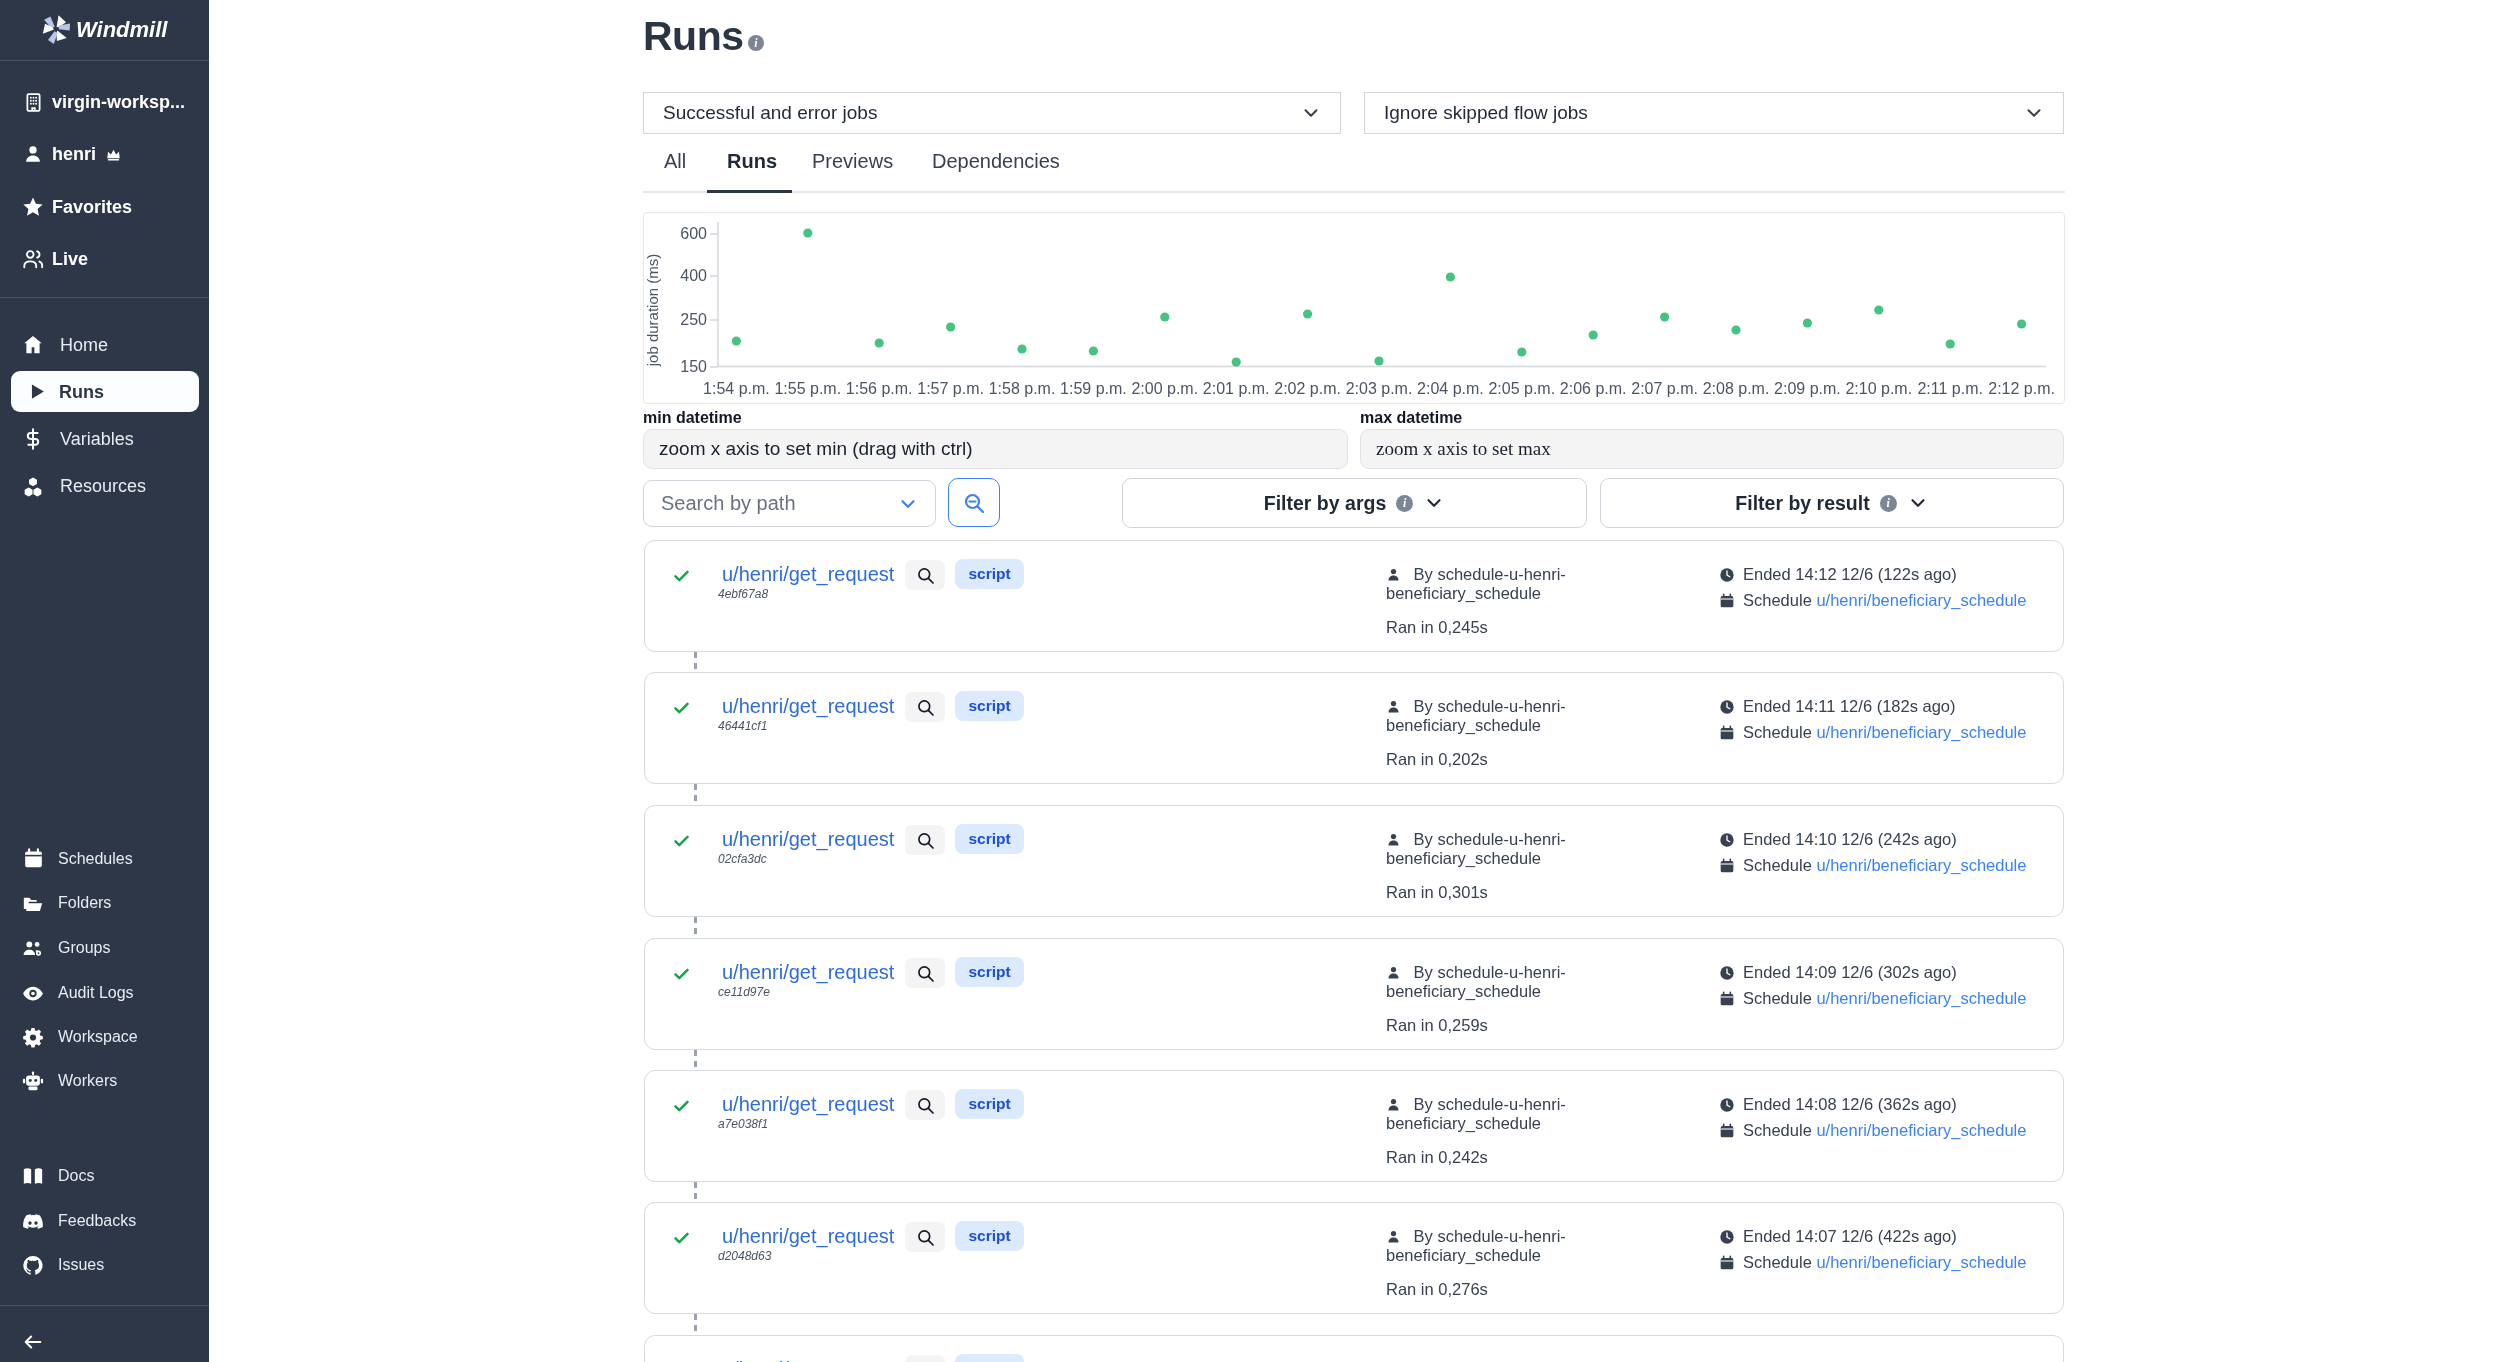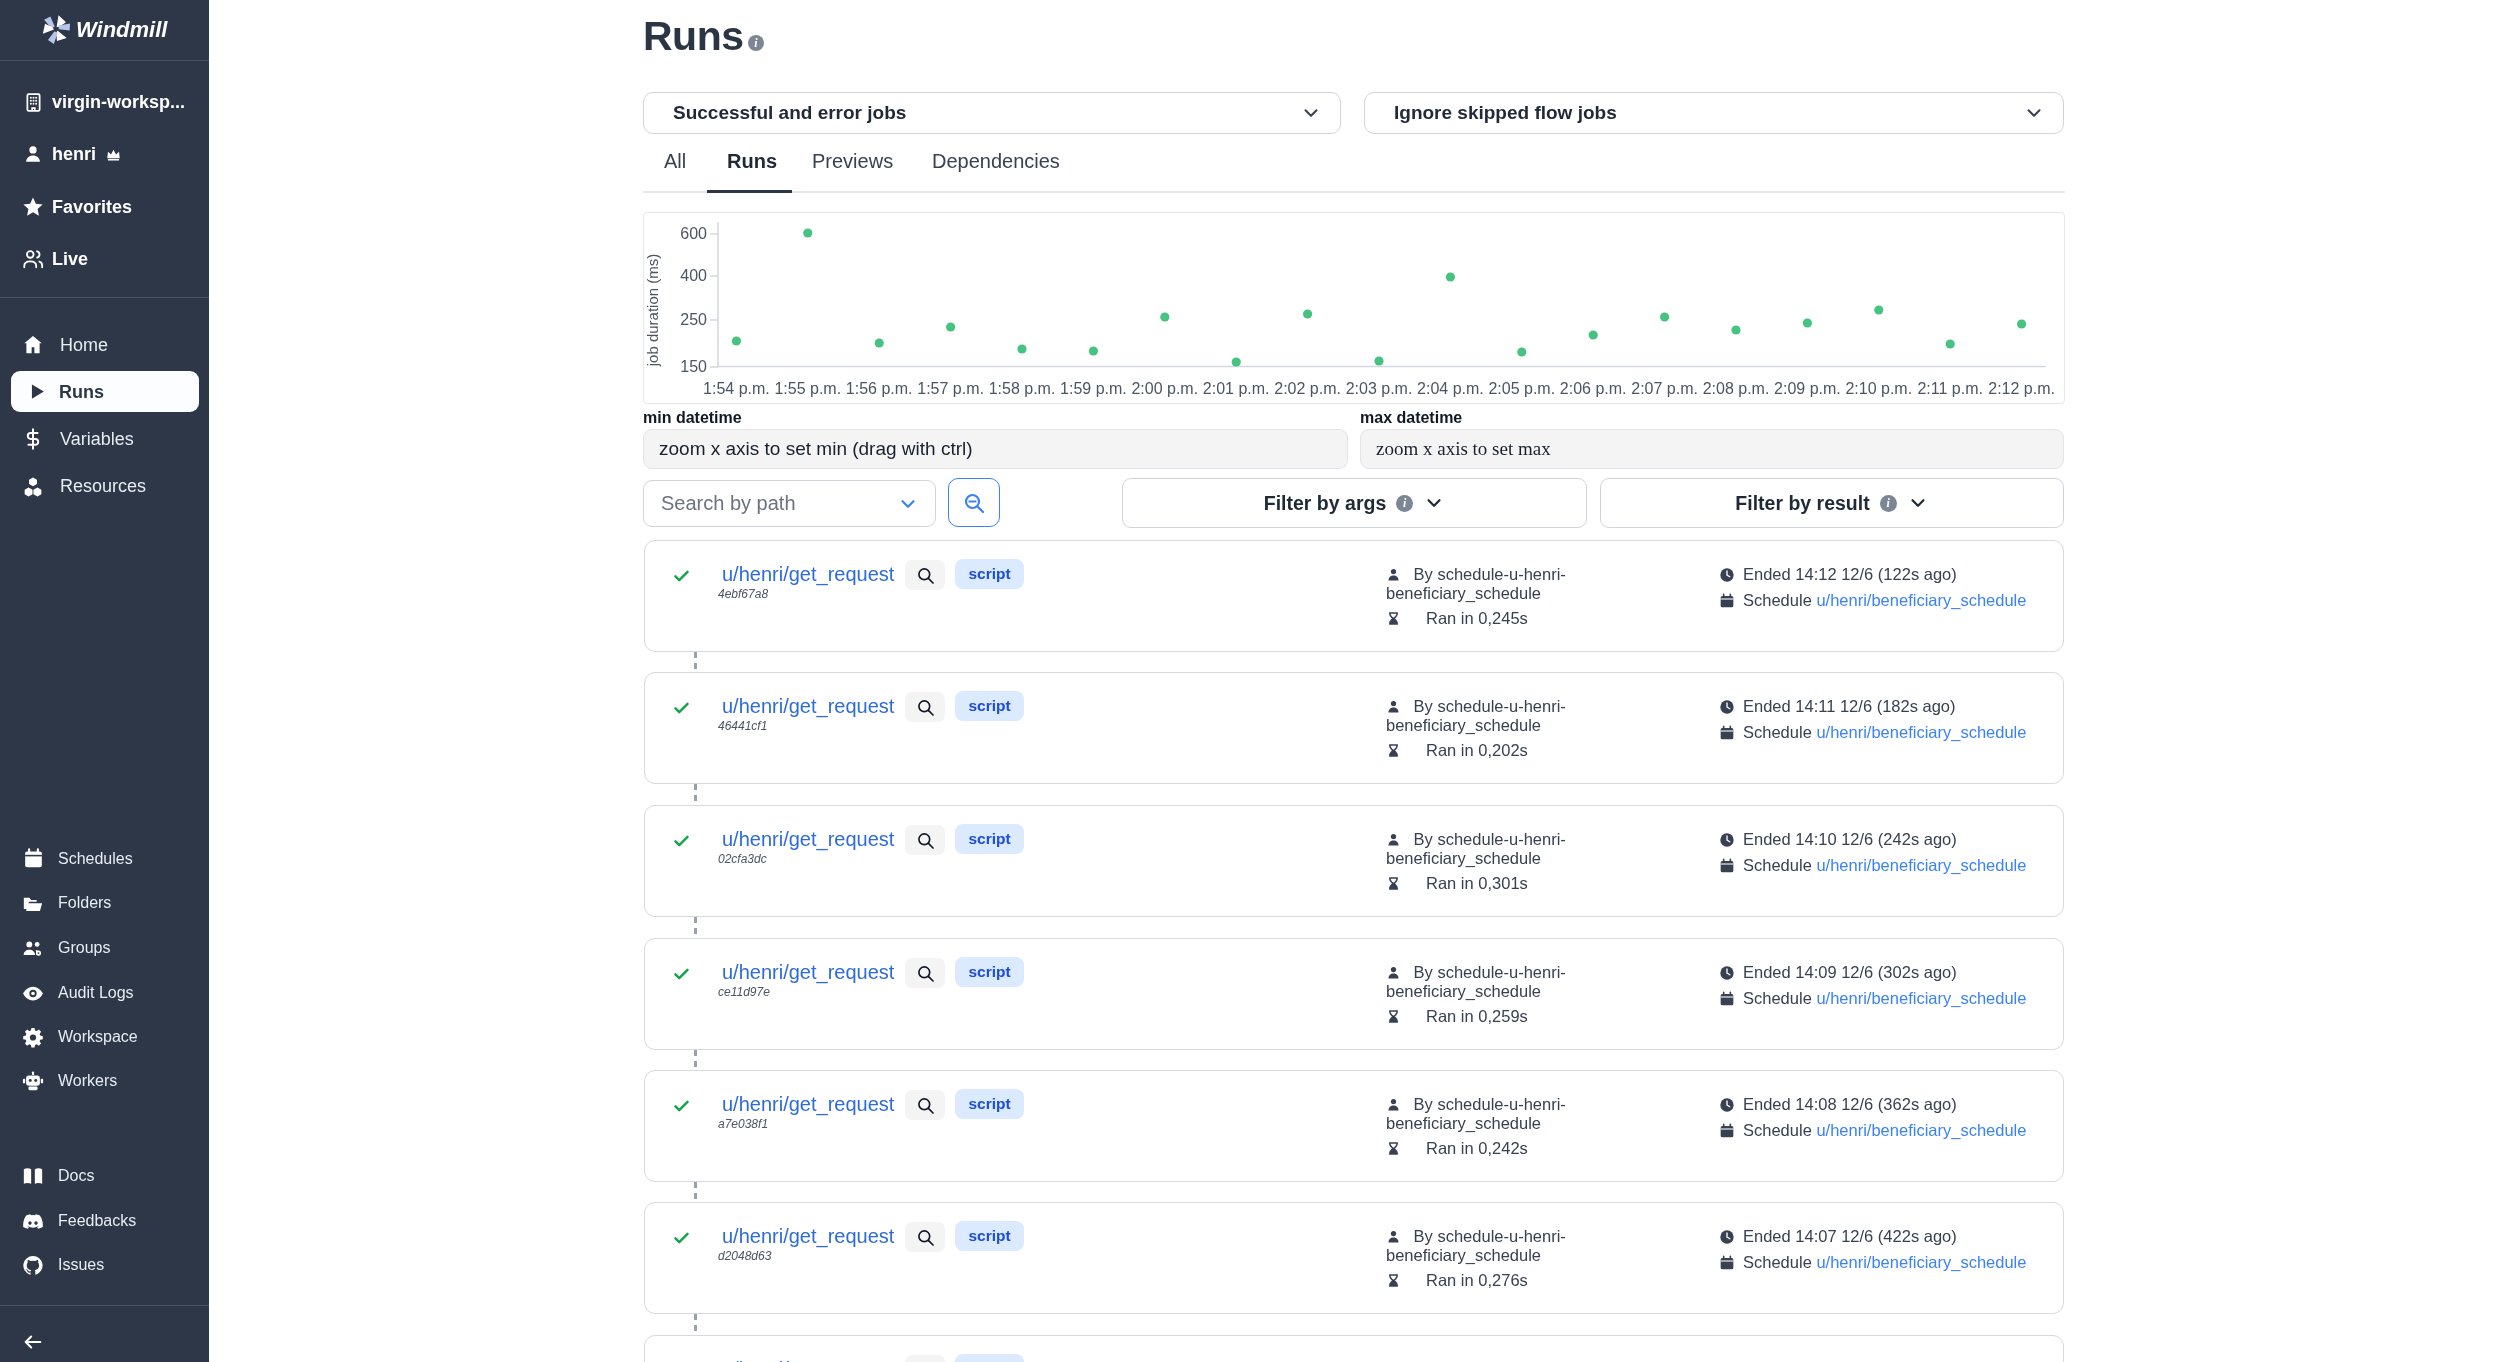--- a/index.html
+++ b/index.html
@@ -7,22 +7,22 @@
 
 #side { position:absolute; left:0; top:0; width:209px; height:1362px; background:#2d3748; }
 .sico { position:absolute; left:22px; width:22px; display:flex; justify-content:center; align-items:center; }
 .slab1 { position:absolute; left:52px; font-weight:bold; font-size:18px; color:#fff; }
 .slab2 { position:absolute; left:60px; font-size:18px; color:#e7ecf2; }
 .slab3 { position:absolute; left:58px; font-size:16px; color:#e7ecf2; }
 .sdiv { position:absolute; left:0; width:209px; height:1px; background:rgba(255,255,255,.15); }
 #pill { position:absolute; left:11px; top:371px; width:188px; height:41px; background:#fcfdfe; border-radius:9px; }
 
 #title { position:absolute; left:643px; top:13px; font-size:41px; font-weight:bold; color:#2b3544; letter-spacing:-0.5px; }
-.selbox { position:absolute; top:92px; height:42px; border:1.5px solid #d1d5db; border-radius:10px;
-  display:flex; align-items:center; font-size:19px; color:#1f2937; padding-left:29px; background:#fff;font-weight:bold; }
+.selbox { position:absolute; top:92px; height:42px; border:1.5px solid #d1d5db; border-radius:0;
+  display:flex; align-items:center; font-size:19px; color:#1f2937; padding-left:19px; background:#fff; }
 .tabt { position:absolute; top:150px; font-size:20px; color:#374151; }
 #tabline { position:absolute; left:643px; top:191px; width:1422px; height:1.5px; background:#e5e7eb; }
 #tabactive { position:absolute; left:707px; top:190px; width:85px; height:3px; background:#2b3544; }
 #chartbox { position:absolute; left:643px; top:212px; width:1422px; height:192px; border:1px solid #e5e7eb; border-radius:4px; }
 .xt { font-size:16px; fill:#4b5563; font-family:"Liberation Sans", sans-serif; }
 .dtlab { position:absolute; top:409px; font-size:16px; font-weight:bold; color:#111827; }
 .dtin { position:absolute; top:429px; height:40px; background:#f4f4f5; border:1px solid #e4e4e7; border-radius:9px;
   display:flex; align-items:center; padding-left:15px; font-size:19px; color:#18212f; }
 #searchbox { position:absolute; left:643px; top:480px; width:293px; height:47px; border:1.5px solid #d1d5db; border-radius:9px;
   display:flex; align-items:center; padding-left:17px; font-size:20px; color:#6b7280; }
@@ -38,21 +38,21 @@
 .chk { position:absolute; left:673px; top:27px; }
 .card .chk { left:29px; }
 .clink { position:absolute; left:77px; top:22px; font-size:20px; color:#2e6bdb; }
 .chip { position:absolute; left:260px; top:19px; width:40px; height:30px; background:#f4f4f5; border-radius:7px;
   display:flex; align-items:center; justify-content:center; }
 .badge { position:absolute; left:310px; top:18px; width:69px; height:30px; background:#dbeafe; border-radius:8px;
   display:flex; align-items:center; justify-content:center; font-size:15.5px; font-weight:bold; color:#1d4ed8; }
 .hash { position:absolute; left:73px; top:46px; font-size:12px; font-style:italic; color:#4b5563; }
 .mcol { position:absolute; left:741px; top:24px; width:245px; font-size:16.5px; color:#374151; line-height:19px; }
 .mline .ic { vertical-align:-2px; margin-right:8px; }
-.rline { position:absolute; left:741px; top:68px; display:flex; align-items:center; gap:25px; font-size:16.5px; color:#374151; height:19px; }
+.rline { position:absolute; left:741px; top:68px; display:flex; align-items:center; gap:9px; font-size:16.5px; color:#374151; height:19px;flex-direction:column; }
 .rcol { position:absolute; left:1074px; top:24px; font-size:16.5px; color:#374151; }
 .rrow { display:flex; align-items:center; gap:8px; height:19px; margin-bottom:7px; }
 .blink { color:#3b82f6; }
 </style></head>
 <body>
 <div id="side">
   <div class="sico" style="top:14px; left:41px; width:30px">
       <svg width="30" height="30" viewBox="0 0 24 24">
     <g transform="translate(12,12)">
       <g>

